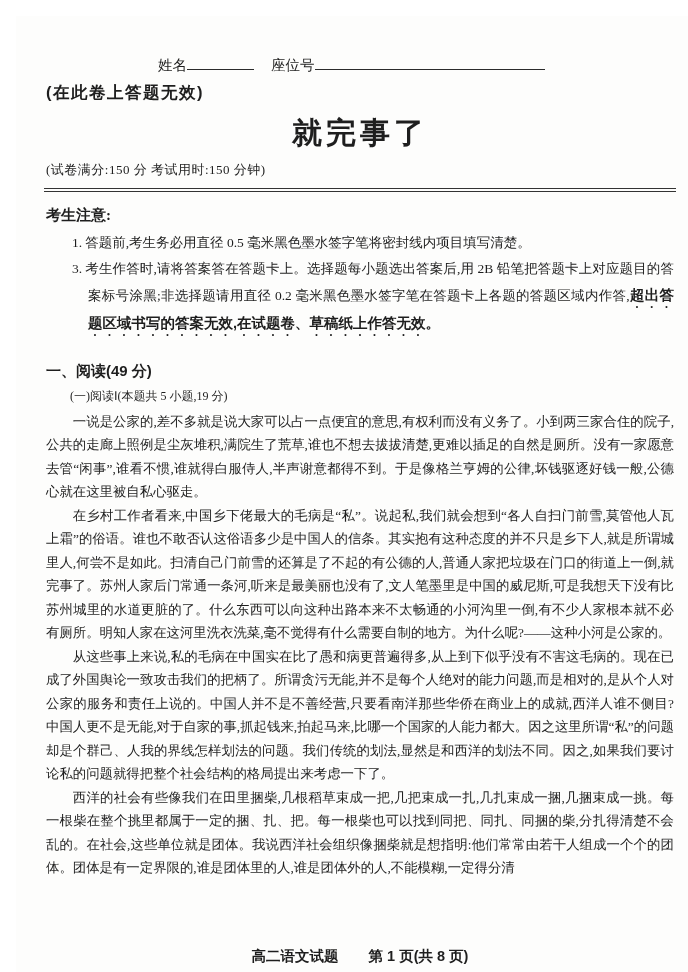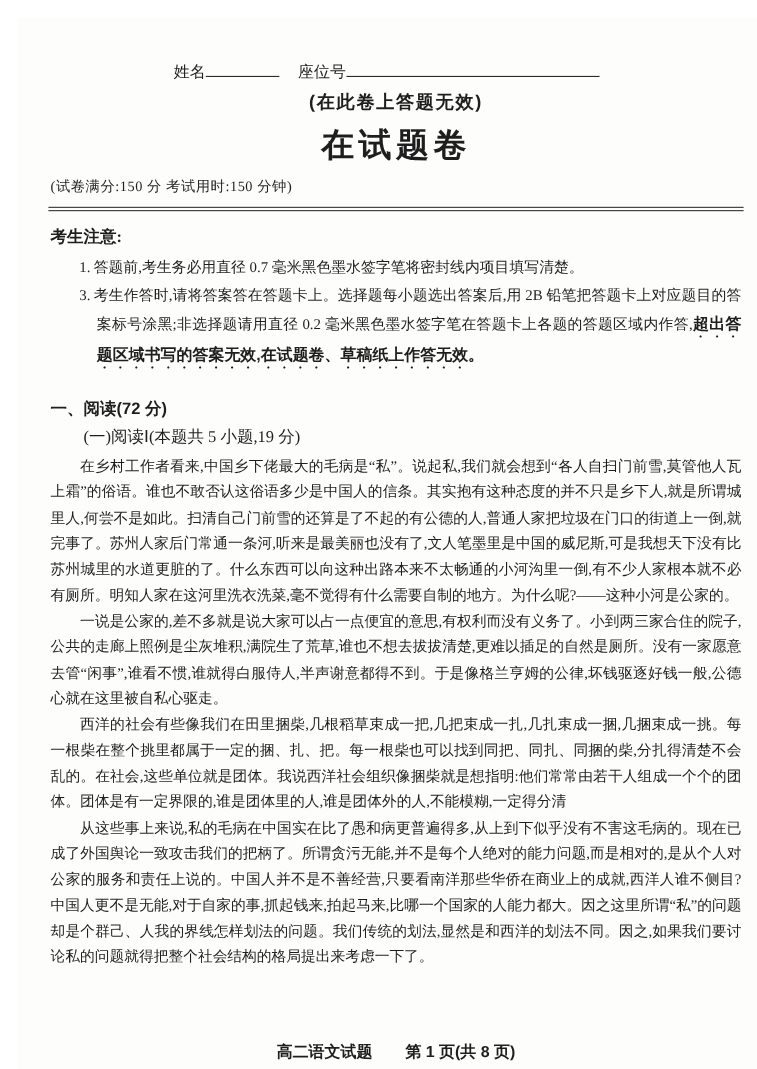--- a/index.html
+++ b/index.html
@@ -28,21 +28,20 @@
     border-bottom: 1px solid #2b2b2b;
     height: 15px;
     vertical-align: baseline;
   }
   .blank-name { width: 67px; }
   .blank-seat { width: 230px; }
   .seat-label { margin-left: 17px; }
 
   .invalid-note {
     margin-top: 7px;
-    text-align: center;
     font-family: "Liberation Sans", sans-serif;
     font-weight: 700;
     font-size: 16.5px;
     letter-spacing: 1.5px;
   }
 
   .title {
     margin: 12px 0 0;
     text-align: center;
     font-size: 30px;
@@ -92,21 +91,21 @@
 
   
   .sec-head {
     margin-top: 24px;
     font-family: "Liberation Sans", sans-serif;
     font-weight: 700;
     font-size: 15px;
   }
   .sub-head {
     margin-top: 7px;
-    font-size: 15px;
+    font-size: 12px;
     text-indent: 2em;
   }
   .instruction {
     margin-top: 5px;
     font-size: 13.5px;
     text-indent: 2em;
   }
 
   
   .passage { margin-top: 5px; }
@@ -136,44 +135,44 @@
 <body>
 
 <div class="page">
 
   <div class="name-row">
     <span>姓名</span><span class="blank blank-name"></span><span class="seat-label">座位号</span><span class="blank blank-seat"></span>
   </div>
 
   <div class="invalid-note">(在此卷上答题无效)</div>
 
-  <h1 class="title">在试题卷</h1>
+  <h1 class="title">就完事了</h1>
 
   <div class="subtitle">(试卷满分:150 分  考试用时:150 分钟)</div>
 
   <div class="double-rule"></div>
 
   <div class="notice-head">考生注意:</div>
 
   <div class="notice-items">
     <div class="notice-item">
-      <span class="notice-num">1.</span><span>答题前,考生务必用直径 0.7 毫米黑色墨水签字笔将密封线内项目填写清楚。</span>
+      <span class="notice-num">1.</span><span>答题前,考生务必用直径 0.5 毫米黑色墨水签字笔将密封线内项目填写清楚。</span>
     </div>
     <div class="notice-item">
       <span class="notice-num">3.</span><span>考生作答时,请将答案答在答题卡上。选择题每小题选出答案后,用 2B 铅笔把答题卡上对应题目的答案标号涂黑;非选择题请用直径 0.2 毫米黑色墨水签字笔在答题卡上各题的答题区域内作答,</span><span class="em">超出答题区域书写的答案无效,在试题卷、草稿纸上作答无效。</span>
     </div>
   </div>
 
-  <div class="sec-head">一、阅读(72 分)</div>
+  <div class="sec-head">一、阅读(49 分)</div>
   <div class="sub-head">(一)阅读Ⅰ(本题共 5 小题,19 分)</div>
 
   <div class="passage">
+    <p class="body-p">一说是公家的,差不多就是说大家可以占一点便宜的意思,有权利而没有义务了。小到两三家合住的院子,公共的走廊上照例是尘灰堆积,满院生了荒草,谁也不想去拔拔清楚,更难以插足的自然是厕所。没有一家愿意去管“闲事”,谁看不惯,谁就得白服侍人,半声谢意都得不到。于是像格兰亨姆的公律,坏钱驱逐好钱一般,公德心就在这里被自私心驱走。</p>
     <p class="body-p">在乡村工作者看来,中国乡下佬最大的毛病是“私”。说起私,我们就会想到“各人自扫门前雪,莫管他人瓦上霜”的俗语。谁也不敢否认这俗语多少是中国人的信条。其实抱有这种态度的并不只是乡下人,就是所谓城里人,何尝不是如此。扫清自己门前雪的还算是了不起的有公德的人,普通人家把垃圾在门口的街道上一倒,就完事了。苏州人家后门常通一条河,听来是最美丽也没有了,文人笔墨里是中国的威尼斯,可是我想天下没有比苏州城里的水道更脏的了。什么东西可以向这种出路本来不太畅通的小河沟里一倒,有不少人家根本就不必有厕所。明知人家在这河里洗衣洗菜,毫不觉得有什么需要自制的地方。为什么呢?——这种小河是公家的。</p>
-    <p class="body-p">一说是公家的,差不多就是说大家可以占一点便宜的意思,有权利而没有义务了。小到两三家合住的院子,公共的走廊上照例是尘灰堆积,满院生了荒草,谁也不想去拔拔清楚,更难以插足的自然是厕所。没有一家愿意去管“闲事”,谁看不惯,谁就得白服侍人,半声谢意都得不到。于是像格兰亨姆的公律,坏钱驱逐好钱一般,公德心就在这里被自私心驱走。</p>
+    <p class="body-p">从这些事上来说,私的毛病在中国实在比了愚和病更普遍得多,从上到下似乎没有不害这毛病的。现在已成了外国舆论一致攻击我们的把柄了。所谓贪污无能,并不是每个人绝对的能力问题,而是相对的,是从个人对公家的服务和责任上说的。中国人并不是不善经营,只要看南洋那些华侨在商业上的成就,西洋人谁不侧目?中国人更不是无能,对于自家的事,抓起钱来,拍起马来,比哪一个国家的人能力都大。因之这里所谓“私”的问题却是个群己、人我的界线怎样划法的问题。我们传统的划法,显然是和西洋的划法不同。因之,如果我们要讨论私的问题就得把整个社会结构的格局提出来考虑一下了。</p>
     <p class="body-p">西洋的社会有些像我们在田里捆柴,几根稻草束成一把,几把束成一扎,几扎束成一捆,几捆束成一挑。每一根柴在整个挑里都属于一定的捆、扎、把。每一根柴也可以找到同把、同扎、同捆的柴,分扎得清楚不会乱的。在社会,这些单位就是团体。我说西洋社会组织像捆柴就是想指明:他们常常由若干人组成一个个的团体。团体是有一定界限的,谁是团体里的人,谁是团体外的人,不能模糊,一定得分清</p>
-    <p class="body-p">从这些事上来说,私的毛病在中国实在比了愚和病更普遍得多,从上到下似乎没有不害这毛病的。现在已成了外国舆论一致攻击我们的把柄了。所谓贪污无能,并不是每个人绝对的能力问题,而是相对的,是从个人对公家的服务和责任上说的。中国人并不是不善经营,只要看南洋那些华侨在商业上的成就,西洋人谁不侧目?中国人更不是无能,对于自家的事,抓起钱来,拍起马来,比哪一个国家的人能力都大。因之这里所谓“私”的问题却是个群己、人我的界线怎样划法的问题。我们传统的划法,显然是和西洋的划法不同。因之,如果我们要讨论私的问题就得把整个社会结构的格局提出来考虑一下了。</p>
   </div>
 
   <div class="footer">
     <span>高二语文试题</span><span class="footer-page">第 1 页(共 8 页)</span>
   </div>
 
 </div>
 
 </body></html>

